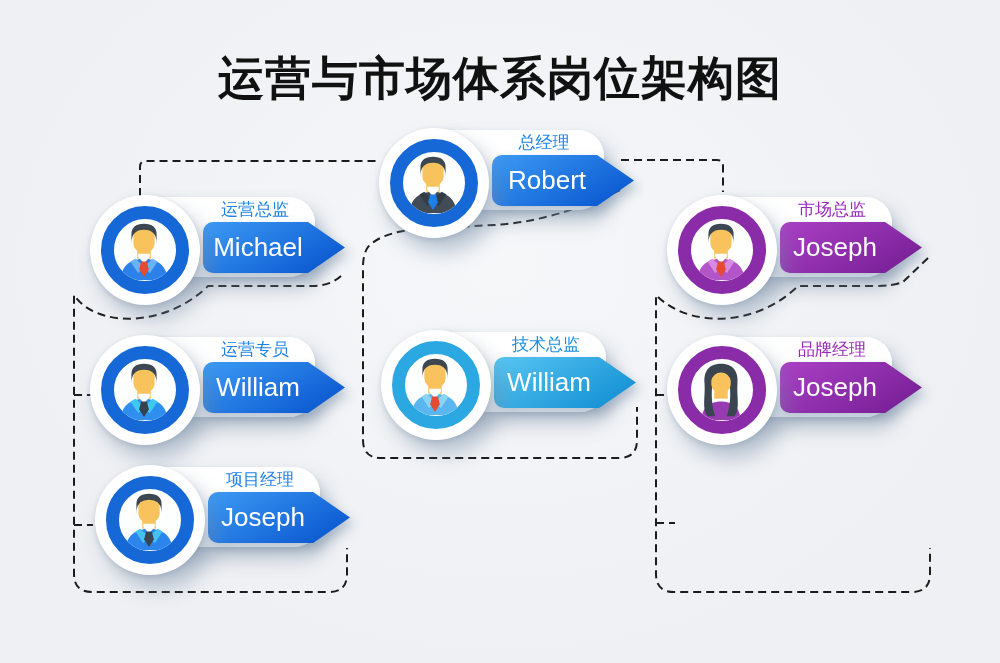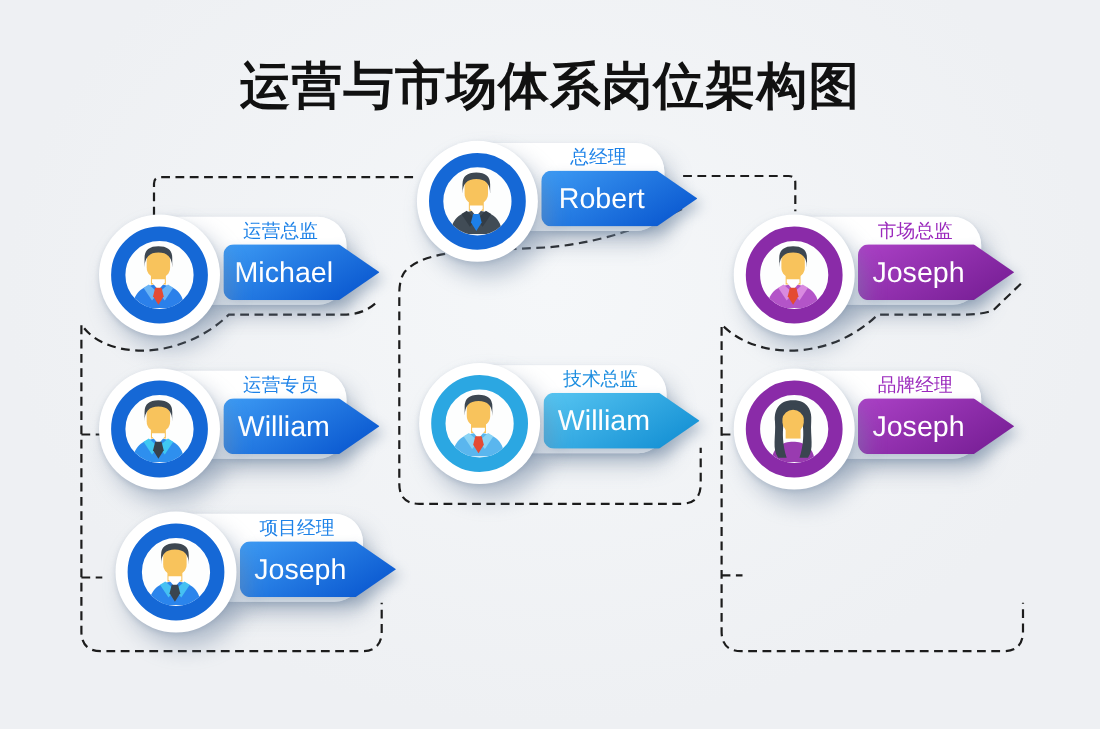--- a/index.html
+++ b/index.html
@@ -144,21 +144,21 @@
           <path d="M41,42 L32,50 L38,57 L46,45 Z" fill="#3fc8f2"></path>
           <path d="M26,40 L32,47 L38,40 L38,37 L26,37 Z" fill="#ffffff"></path>
           <path d="M29,45 L35,45 L37,53 L32,61 L27,53 Z" fill="#37424c"></path>
           <rect x="21" y="9" width="22" height="27" rx="10" fill="#f8c35c"></rect>
           <path d="M19,26 L19,17 Q19,6 32,6 Q45,6 45,17 L45,26 Q45,12 32,12 Q19,12 19,26 Z" fill="#3d4751"></path>
         </svg>
       </div>
     </div>
   </div>
 
-  <div class="node theme-blue" style="left:100px;top:465px">
+  <div class="node theme-blue" style="left:90px;top:465px">
     <div class="card"></div>
     <div class="tag">项目经理</div>
     <div class="arrow-shadow">
       <div class="arrow">
         <span class="person-name">Joseph</span>
       </div>
     </div>
     <div class="circle">
       <div class="ring">
         <svg viewBox="0 0 64 64">

